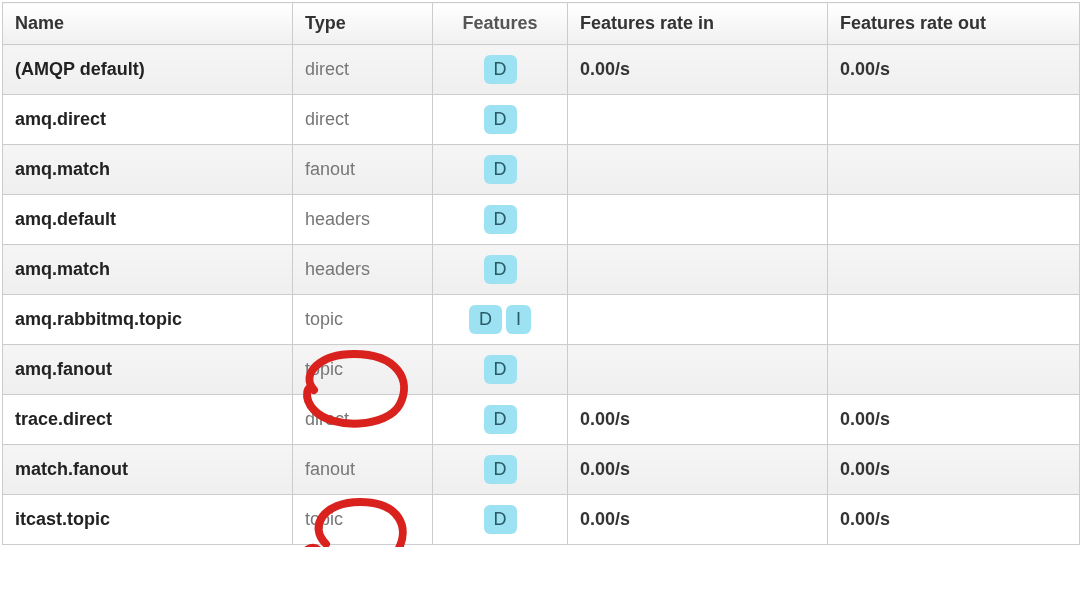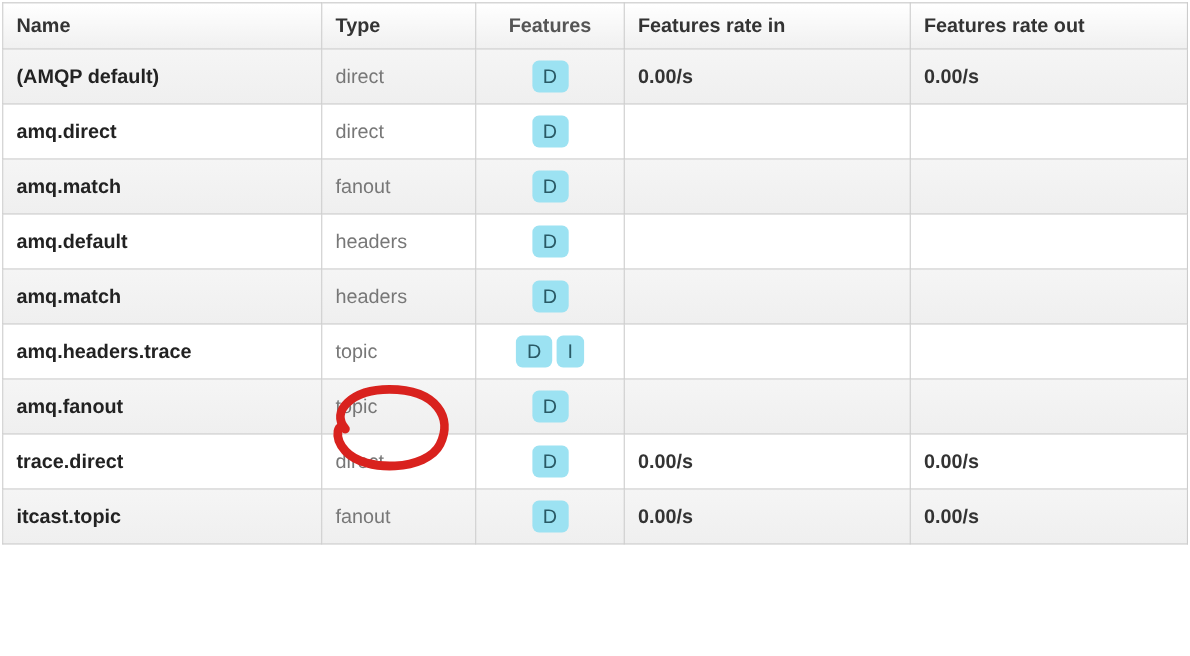--- a/index.html
+++ b/index.html
@@ -113,43 +113,50 @@
           <td class="rate"></td>
         </tr>
         <tr class="alt">
           <td class="name">amq.match</td>
           <td class="type">headers</td>
           <td class="features"><span class="badge">D</span></td>
           <td class="rate"></td>
           <td class="rate"></td>
         </tr>
         <tr>
-          <td class="name">amq.headers.trace</td>
+          <td class="name">amq.rabbitmq.topic</td>
           <td class="type">topic</td>
           <td class="features"><span class="badge">D</span><span class="badge">I</span></td>
           <td class="rate"></td>
           <td class="rate"></td>
         </tr>
         <tr class="alt">
           <td class="name">amq.fanout</td>
           <td class="type">topic</td>
           <td class="features"><span class="badge">D</span></td>
           <td class="rate"></td>
           <td class="rate"></td>
         </tr>
         <tr>
           <td class="name">trace.direct</td>
           <td class="type">direct</td>
           <td class="features"><span class="badge">D</span></td>
           <td class="rate">0.00/s</td>
           <td class="rate">0.00/s</td>
         </tr>
         <tr class="alt">
+          <td class="name">match.fanout</td>
+          <td class="type">fanout</td>
+          <td class="features"><span class="badge">D</span></td>
+          <td class="rate">0.00/s</td>
+          <td class="rate">0.00/s</td>
+        </tr>
+        <tr>
           <td class="name">itcast.topic</td>
-          <td class="type">fanout</td>
+          <td class="type">topic</td>
           <td class="features"><span class="badge">D</span></td>
           <td class="rate">0.00/s</td>
           <td class="rate">0.00/s</td>
         </tr>
       </tbody>
 </table>
 
 <svg class="annotation-layer" width="1082" height="596">
   <path d="M 312 388 C 298 372, 318 352, 352 352 C 395 352, 410 378, 398 402 C 386 426, 330 428, 312 408 C 300 395, 306 380, 312 388 Z" fill="none" stroke="#d9221e" stroke-width="8" stroke-linecap="round" stroke-linejoin="round"></path>
   <path d="M 324 542 C 306 524, 322 500, 358 500 C 398 500, 408 526, 396 548 C 382 572, 330 568, 320 552 C 306 532, 296 566, 268 572" fill="none" stroke="#d9221e" stroke-width="8" stroke-linecap="round" stroke-linejoin="round"></path>

